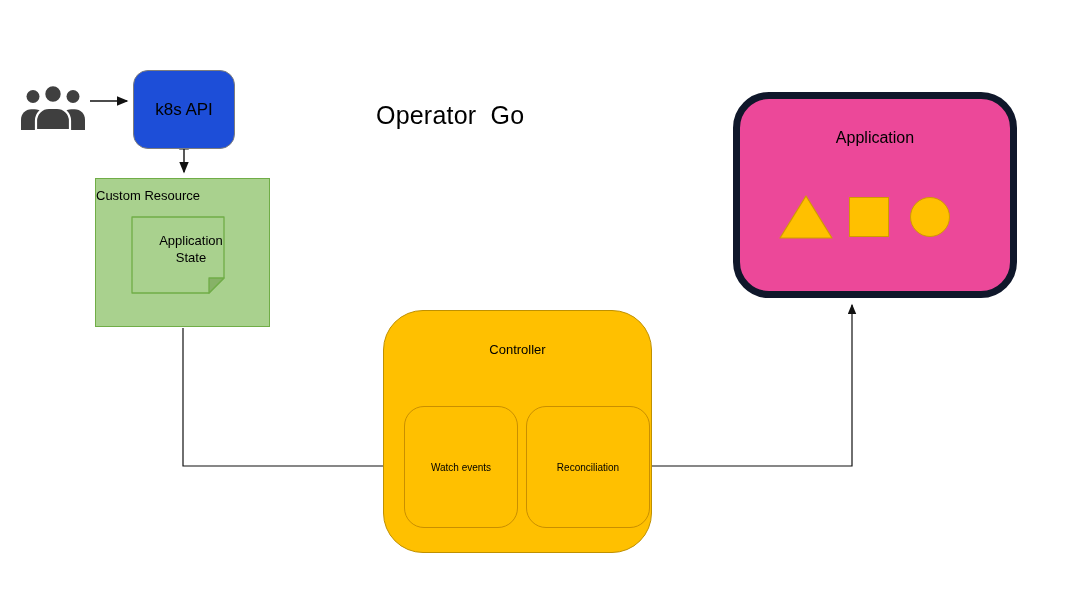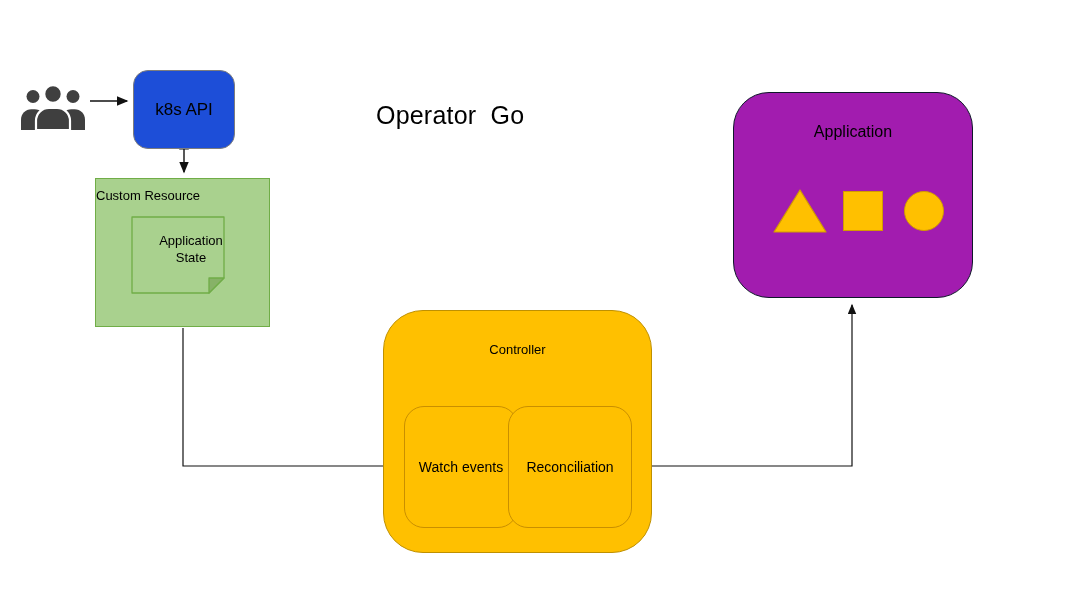--- a/index.html
+++ b/index.html
@@ -43,29 +43,29 @@
   .controller{
     left:383px;top:310px;width:269px;height:243px;border-radius:40px;
     background:#FFC000;border:1px solid #BF9000;box-sizing:border-box;
   }
   .controller-label{
     position:absolute;left:0;top:31px;width:100%;text-align:center;font-size:13px;
   }
   .subbox{
     position:absolute;top:95px;height:122px;border-radius:20px;
     background:#FFC000;border:1px solid #C98F00;box-sizing:border-box;
-    display:flex;align-items:center;justify-content:center;font-size:14px;
+    display:flex;align-items:center;justify-content:center;font-size:10px;
   }
   .watch{left:20px;width:114px;}
-  .recon{left:124px;width:124px;}
+  .recon{left:142px;width:124px;}
 
   
   .app{
-    left:733px;top:92px;width:240px;height:206px;border-radius:36px;
-    background:#a21caf;border:1px solid #0f172a;box-sizing:border-box;
+    left:733px;top:92px;width:284px;height:206px;border-radius:36px;
+    background:#ec4899;border:7px solid #0f172a;box-sizing:border-box;
   }
   .app-label{
     position:absolute;left:0;top:30px;width:100%;text-align:center;font-size:16px;
   }
   .shape-square{
     position:absolute;left:109px;top:98px;width:40px;height:40px;
     background:#FFC000;border:1px solid #D29B00;box-sizing:border-box;
   }
   .shape-circle{
     position:absolute;left:170px;top:98px;width:40px;height:40px;border-radius:50%;

